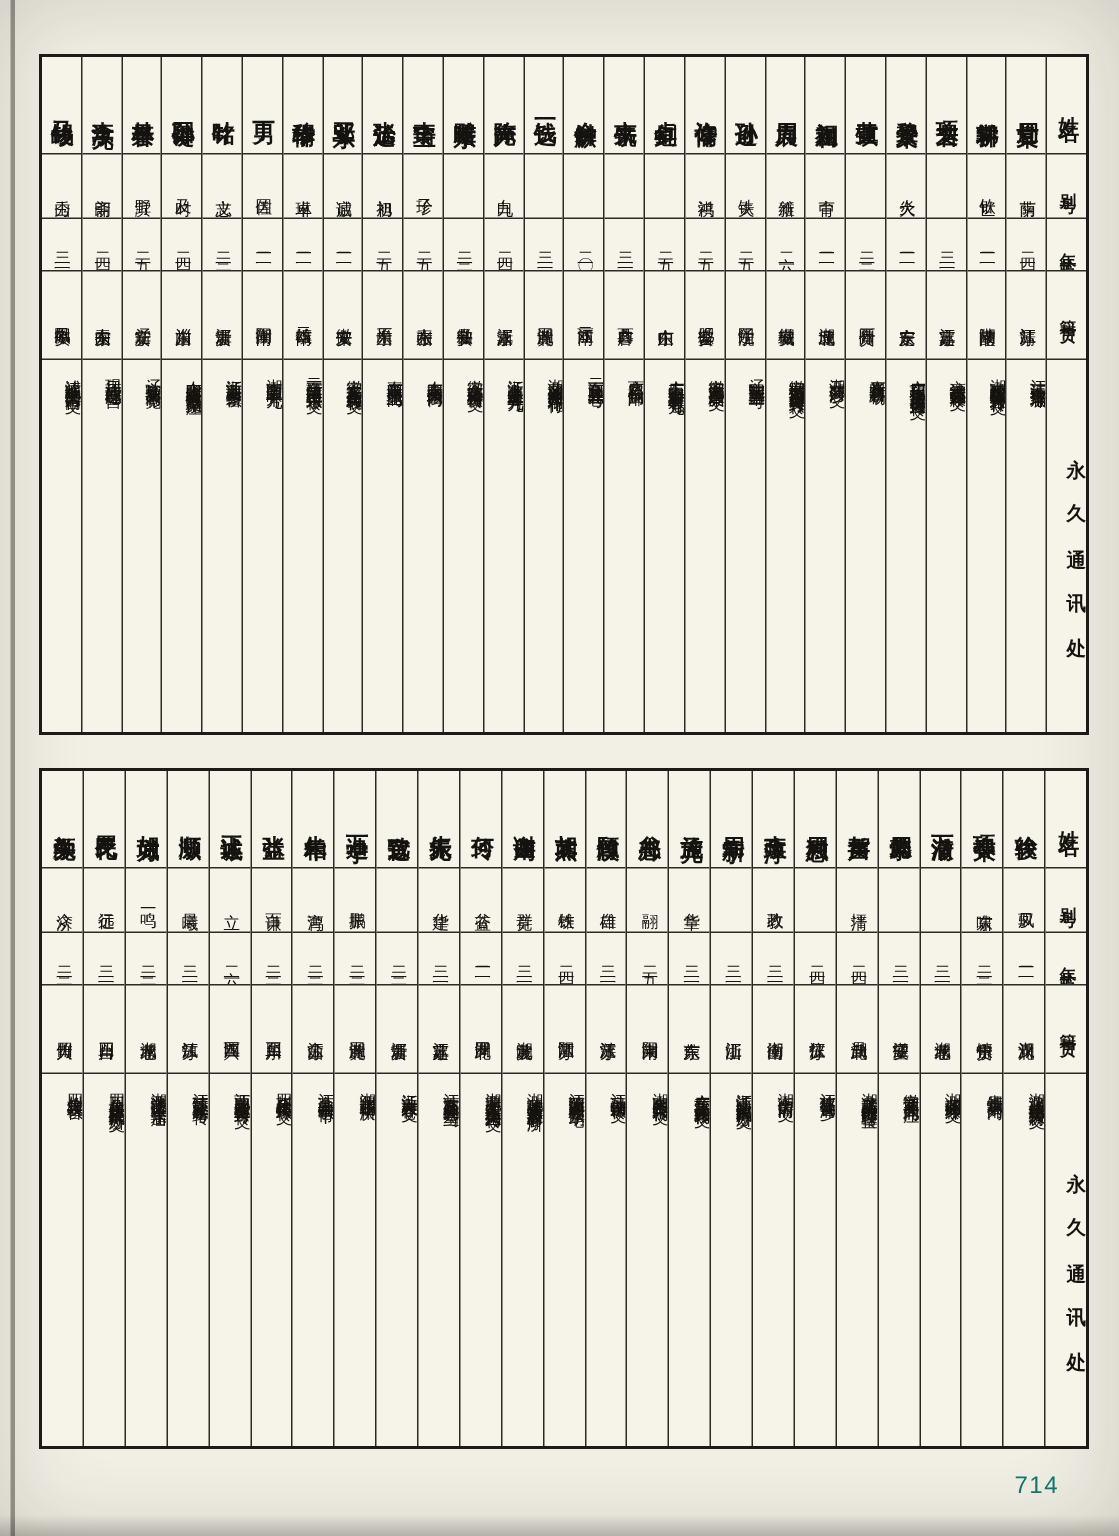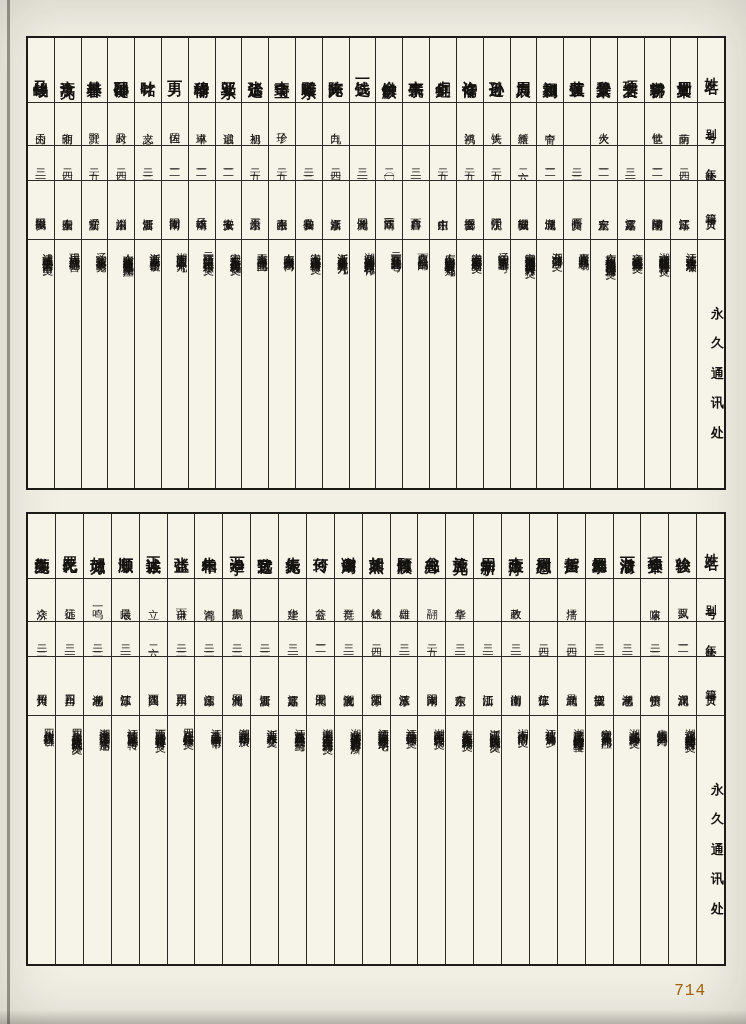--- a/index.html
+++ b/index.html
@@ -57,22 +57,22 @@
   .col-header .cell { font-weight:bold; }
   .col-header .cell-name   { letter-spacing:4px; font-size:14px; }
   .col-header .cell-alias  { letter-spacing:4px; }
   .col-header .cell-age    { letter-spacing:4px; }
   .col-header .cell-native { letter-spacing:6px; }
   .col-header .cell-address{
     text-align:center; font-size:13px; letter-spacing:30px; padding-top:12px;
   }
   .page-number {
     position:absolute; right:40px; bottom:24px;
-    font-size:16px; letter-spacing:1px; color:#a16207;
-    font-family:Liberation Mono, monospace;
+    font-size:16px; letter-spacing:1px; color:#0f766e;
+    font-family:Liberation Sans, sans-serif;
   }
 </style>
 </head>
 <body>
 
 <div class="page">
   <div class="vtable" id="table-0">
       <div class="col col-header">
         <div class="cell cell-name">姓名</div>
         <div class="cell cell-alias">别号</div>

